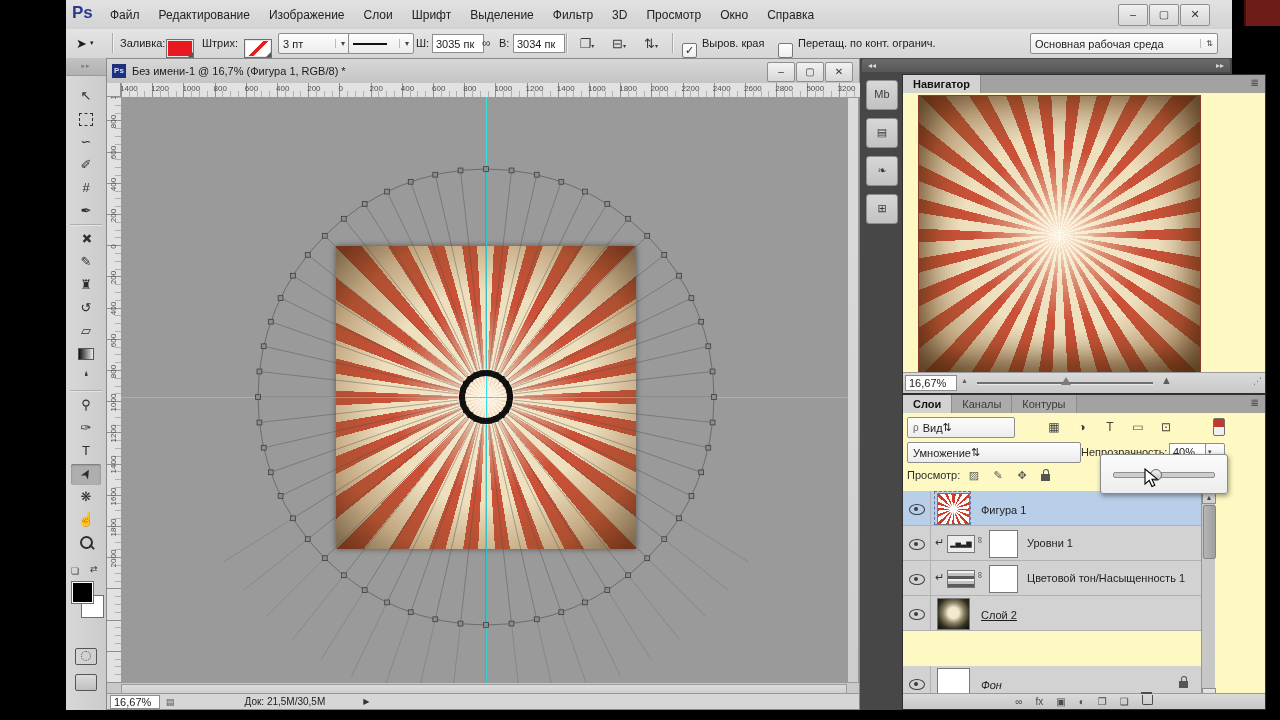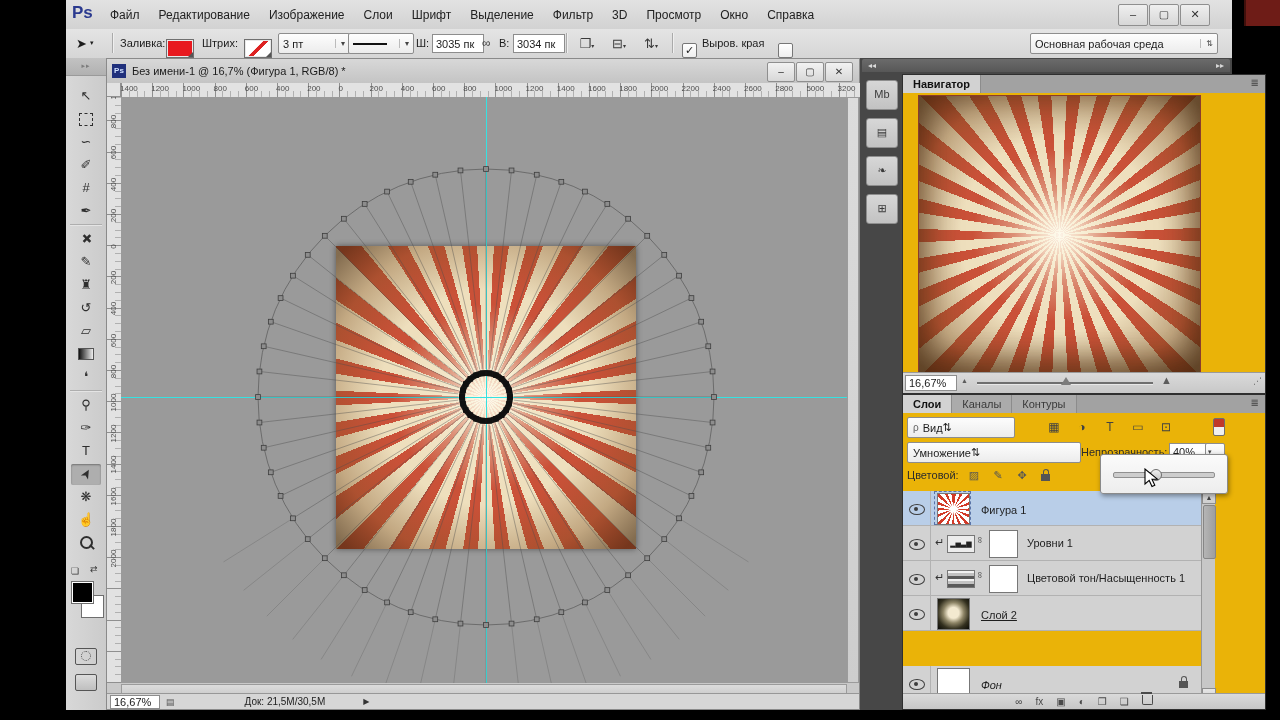--- a/index.html
+++ b/index.html
@@ -68,21 +68,21 @@
   .guide-v{position:absolute;top:0;width:1px;height:100%;background:#35e2e2;z-index:3;}
   .guide-h{position:absolute;left:0;height:1px;width:100%;background:#35e2e2;z-index:3;}
   #overlay{position:absolute;left:0;top:0;z-index:4;}
   .scroll{position:absolute;background:linear-gradient(#dcdcdc,#cdcdcd);border:1px solid #9b9b9b;box-sizing:border-box;}
   #docstatus{position:absolute;left:0;bottom:0;width:100%;height:15px;background:#d6d6d6;border-top:1px solid #979797;display:flex;align-items:center;font-size:10px;color:#222;}
   
   #dockbg{position:absolute;left:794px;top:58px;width:372px;height:652px;background:#474747;}
   #docktop{position:absolute;left:796px;top:59px;width:368px;height:13px;background:linear-gradient(#6b6b6b,#575757);border-radius:2px 2px 0 0;color:#d9d9d9;font-size:8px;}
   .stripbtn{position:absolute;left:800px;width:30px;height:28px;background:linear-gradient(#d7d7d7,#c2c2c2);border:1px solid #8e8e8e;border-radius:3px;
       text-align:center;font-size:11px;color:#3b3b3b;line-height:27px;}
-  .panel{position:absolute;left:836px;width:364px;background:#eab308;border:1px solid #2f2f2f;box-sizing:border-box;}
+  .panel{position:absolute;left:836px;width:364px;background:#fef9c3;border:1px solid #2f2f2f;box-sizing:border-box;}
   .ptabbar{position:absolute;left:0;top:0;width:100%;height:18px;background:#a2a2a2;display:flex;}
   .ptab{height:18px;padding:0 10px;font-size:11px;color:#3a3a3a;line-height:18px;background:#ababab;border-right:1px solid #8c8c8c;}
   .ptab.active{background:#d2d2d2;color:#111;font-weight:bold;}
   .pmenu{margin-left:auto;color:#3f3f3f;font-size:10px;padding:2px 6px 0 0;}
   .mini-dd{position:absolute;height:19px;border:1px solid #8d8d8d;background:linear-gradient(#fdfdfd,#ececec);border-radius:2px;display:flex;align-items:center;padding:0 5px;font-size:11px;}
   .plabel{position:absolute;font-size:11px;color:#2c2c2c;}
   .ficon{position:absolute;width:22px;height:18px;text-align:center;font-size:12px;color:#424242;line-height:18px;}
   #ftoggle{position:absolute;width:10px;height:16px;border:1px solid #6f6f6f;border-radius:2px;background:linear-gradient(#c0392b 0 50%,#f0f0f0 50%);}
   .lockicon{position:absolute;width:18px;height:16px;text-align:center;font-size:11px;color:#555;line-height:16px;}
   
@@ -191,20 +191,21 @@
       <div class="obicon" style="position:absolute;left:540px;top:4px;">⊟<span style="font-size:6px;">▾</span></div>
       <div class="obicon" style="position:absolute;left:572px;top:4px;">⇅<span style="font-size:6px;">▾</span></div>
       <div class="obsep" style="left:606px;"></div>
       <div class="ob" style="left:616px;top:7px;">
           <span class="cb">✓</span>
         </div>
       <div class="ob" style="left:636px;">Выров. края</div>
       <div class="ob" style="left:712px;top:7px;">
           <span class="cb"></span>
         </div>
+      <div class="ob" style="left:732px;">Перетащ. по конт. огранич.</div>
       <div class="dd" style="position:absolute;left:964px;top:4px;width:178px;">
           <span>Основная рабочая среда</span>
           <span class="ddarrow">⇅</span>
         </div>
     </div>
 
     <div id="toolbar">
       <div id="toolbar-grip">▸▸</div>
       <div id="tools">
           <div class="tool" style="top: 28px;"><span class="tg">↖</span></div>
@@ -514,21 +515,21 @@
       <div id="ftoggle" style="left:310px;top:23px;"></div>
       <div class="mini-dd" style="left:4px;top:47px;width:162px;">
         <span>Умножение</span>
         <span class="ddarrow">⇅</span>
       </div>
       <span class="plabel" style="left:178px;top:51px;">Непрозрачность:</span>
       <div class="field" style="position:absolute;left:266px;top:48px;width:34px;height:16px;">40%</div>
       <div class="dd" style="position:absolute;left:302px;top:48px;width:14px;height:16px;padding:0 2px;">
           <span style="font-size:7px;color:#444;">▾</span>
         </div>
-      <span class="plabel" style="left:4px;top:74px;">Цветовой:</span>
+      <span class="plabel" style="left:4px;top:74px;">Просмотр:</span>
       <div id="lockicons">
           <span class="lockicon" style="left: 62px; top: 72px;">▨</span>
           <span class="lockicon" style="left: 86px; top: 72px;">✎</span>
           <span class="lockicon" style="left: 110px; top: 72px;">✥</span>
           <span class="lockicon" style="left: 134px; top: 72px;">
             <span class="padlock" style="left: 4px; top: 7px;"></span>
           </span>
         </div>
       <div id="layerlist" style="position:absolute;left:0;top:96px;width:328px;height:210px;">
           <div class="lrow sel" style="top: 0px;">

